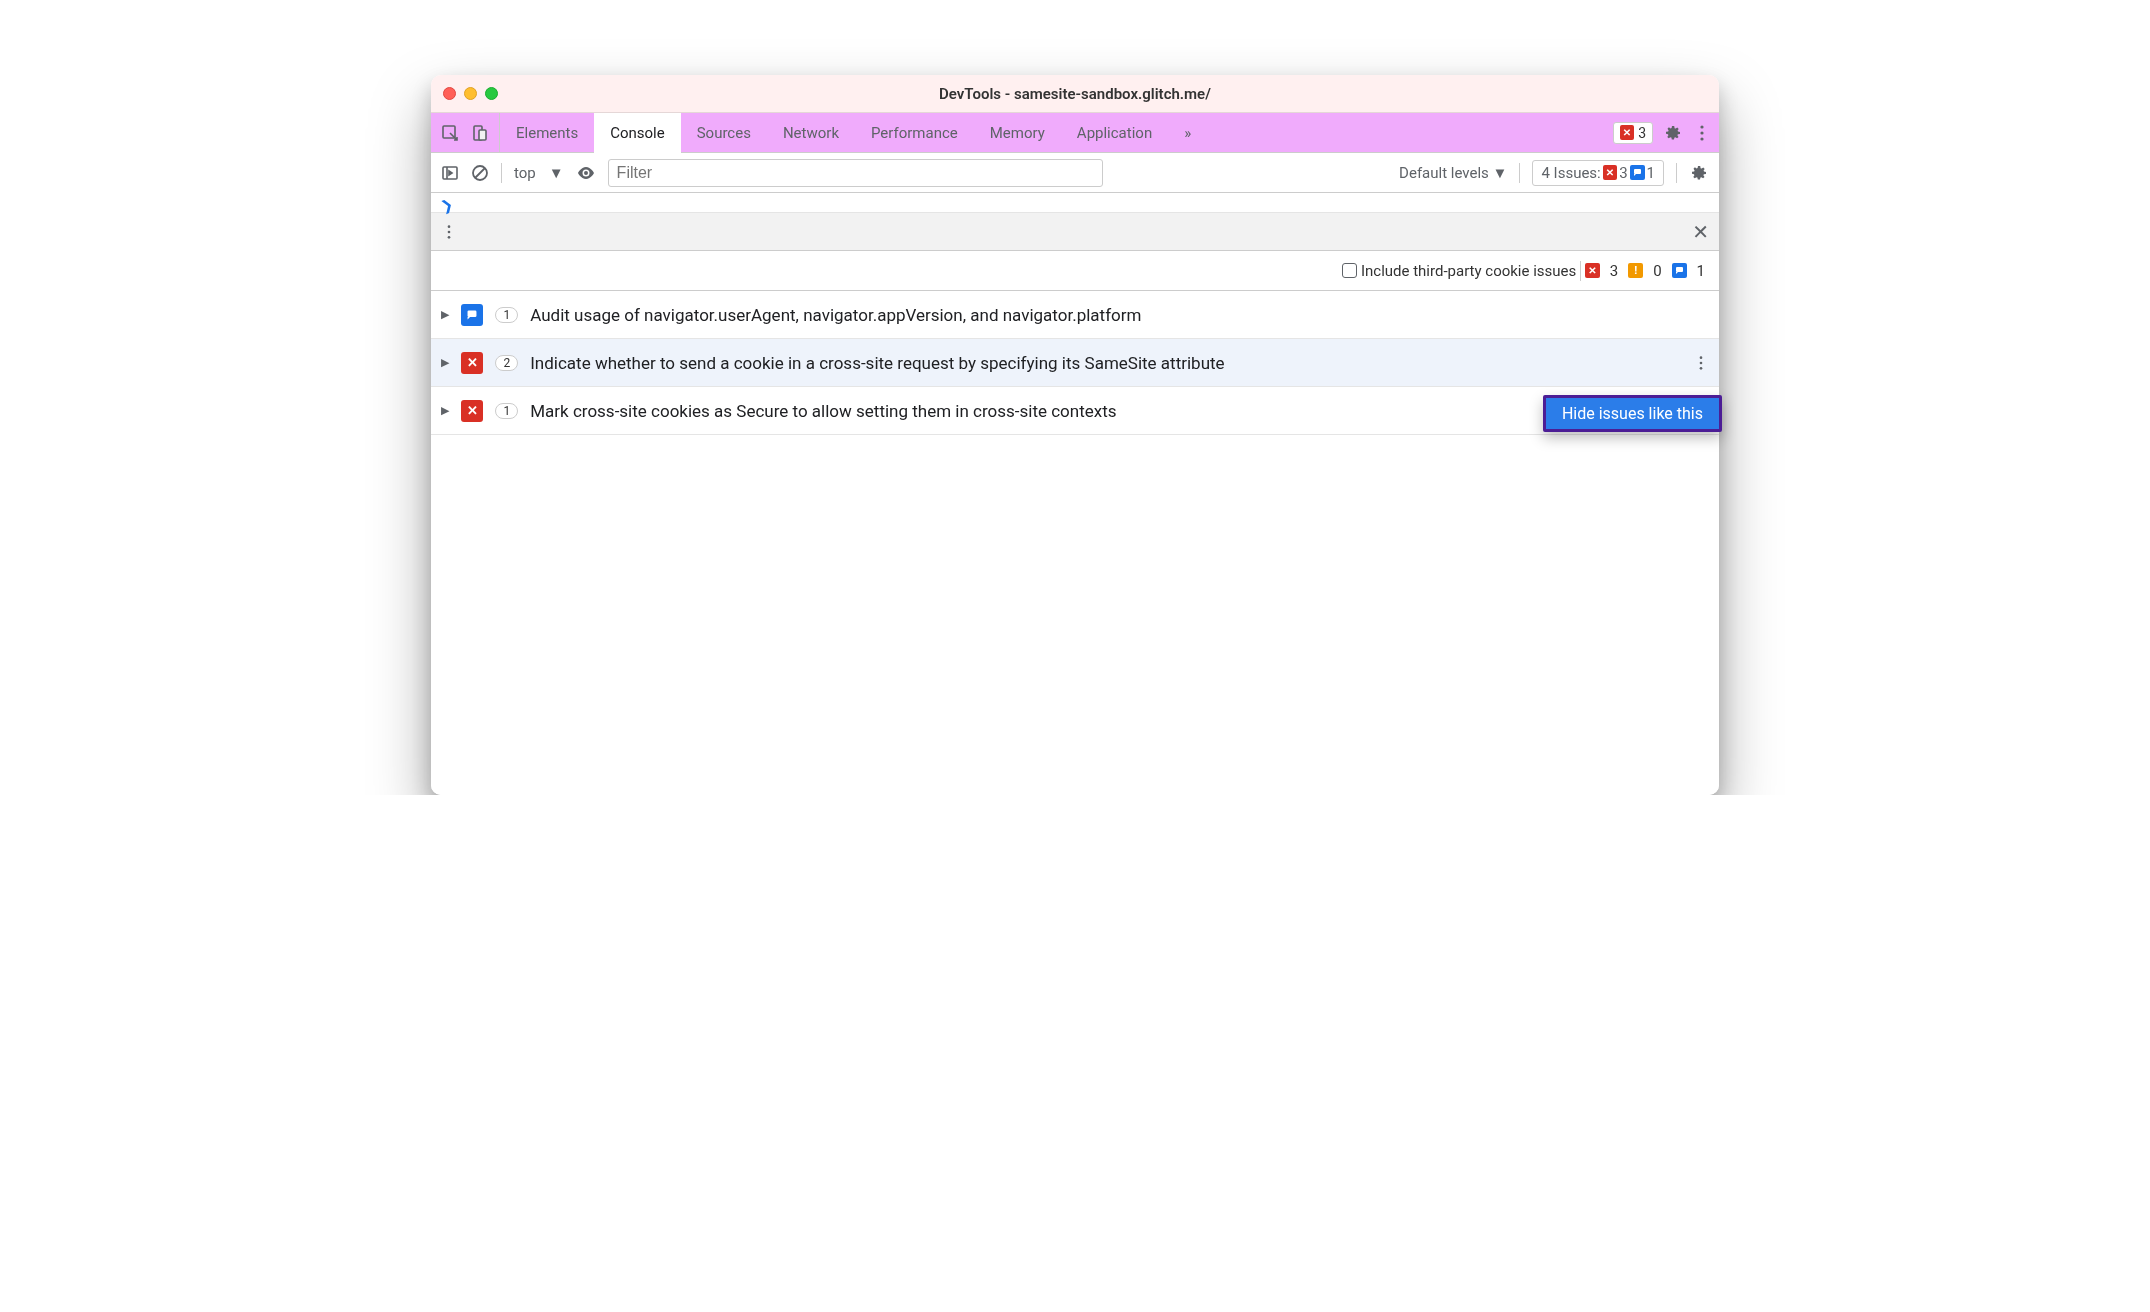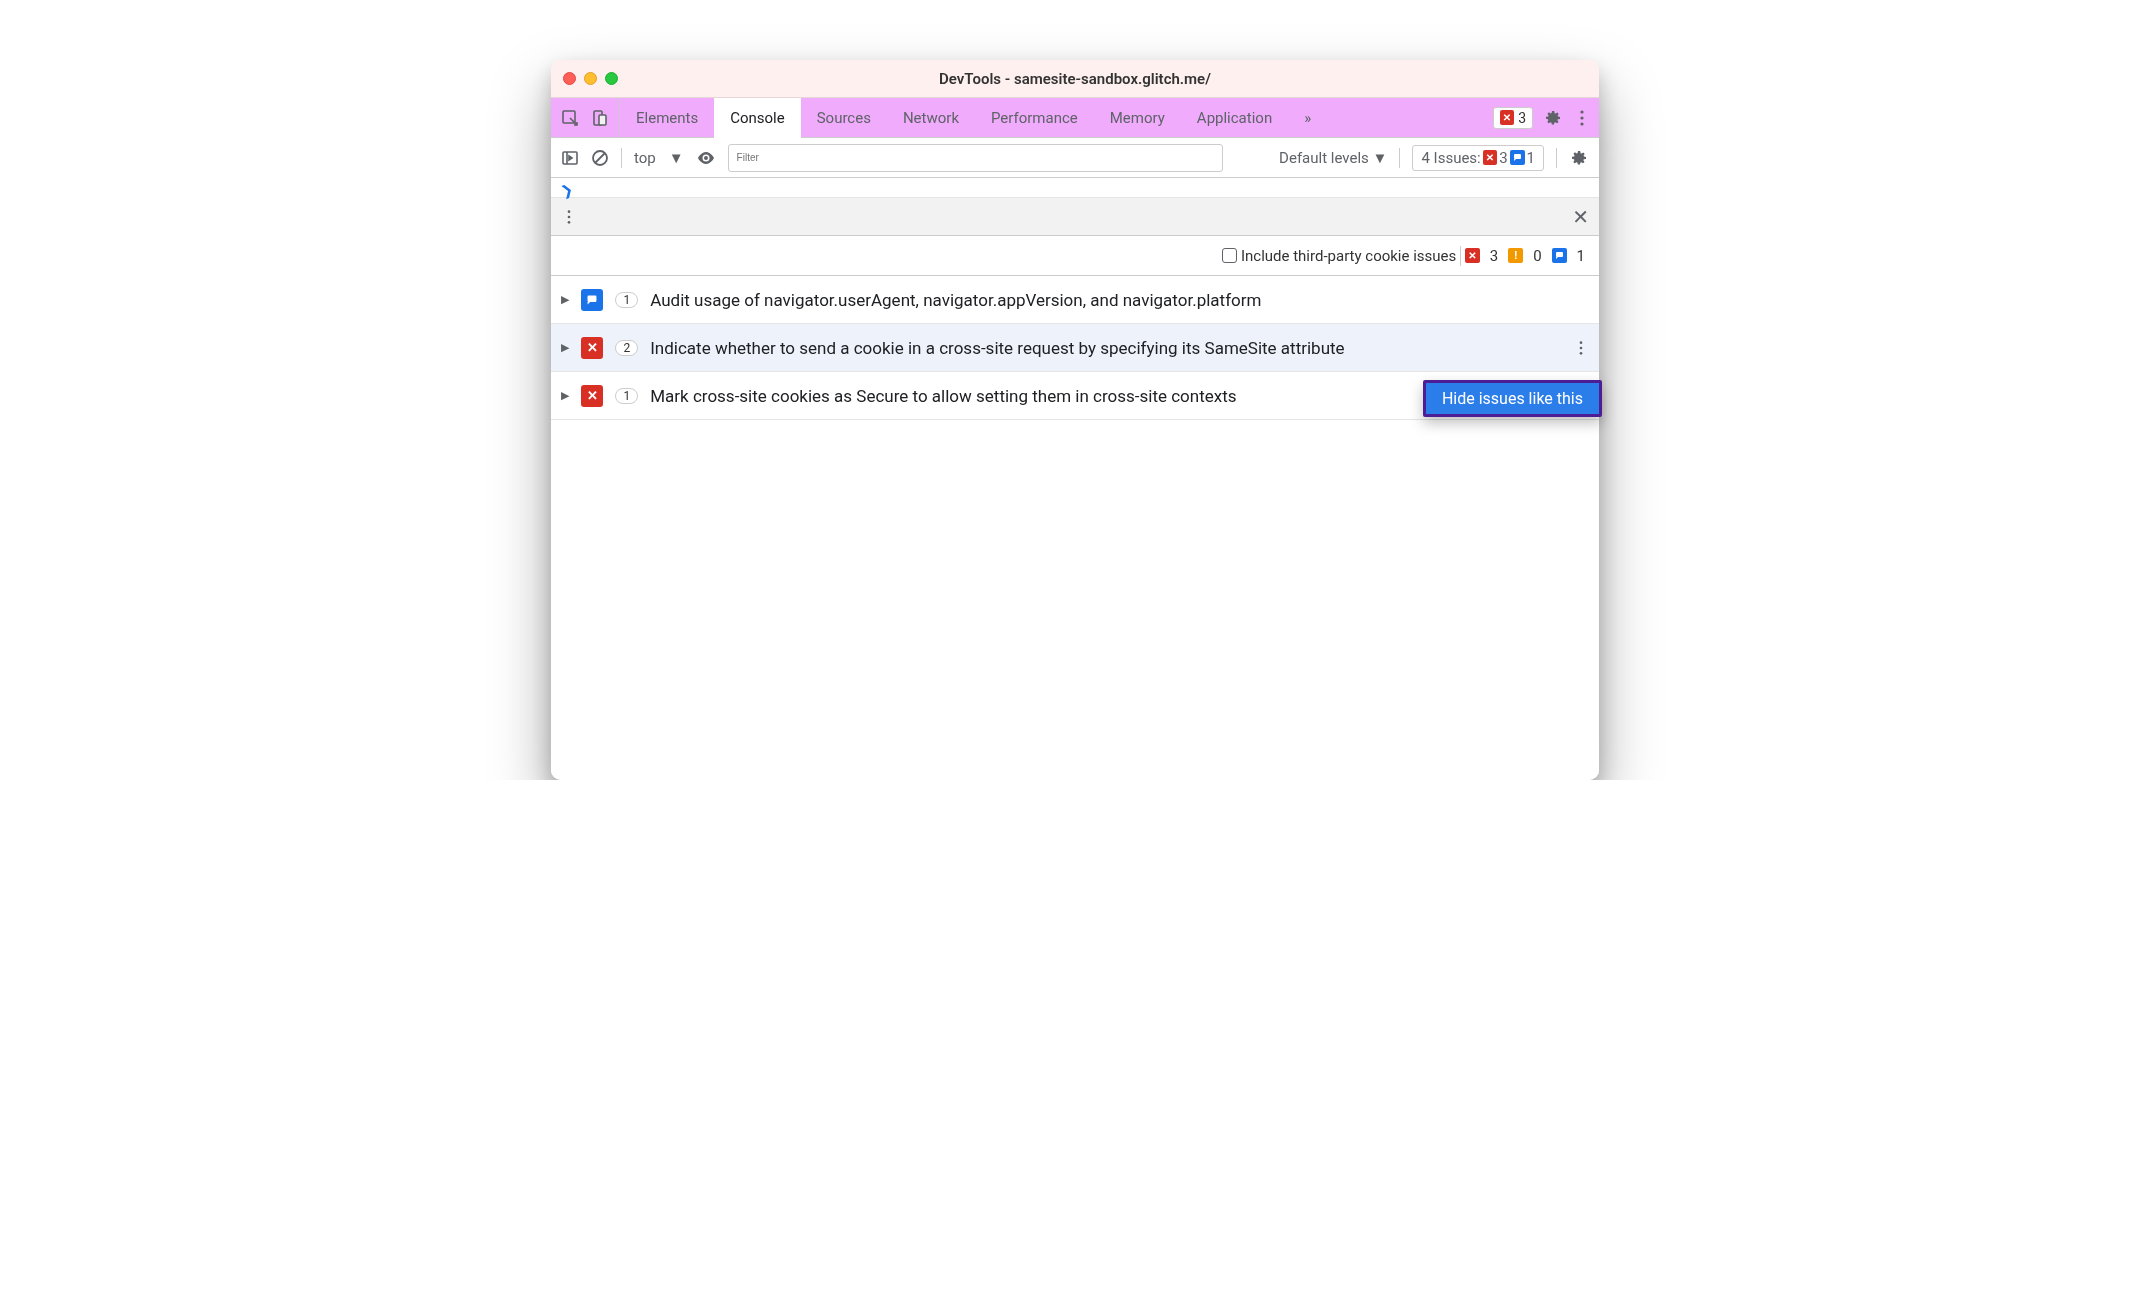--- a/index.html
+++ b/index.html
@@ -5,26 +5,27 @@
 * { box-sizing: border-box; margin: 0; padding: 0; }
 body {
   font-family: -apple-system, BlinkMacSystemFont, "Segoe UI", Roboto, sans-serif;
   background: #fff;
   display: flex;
   justify-content: center;
   align-items: flex-start;
   padding-top: 60px;
 }
 .window {
-  width: 1048px;
+  width: 1288px;
   border-radius: 10px;
   overflow: visible;
   box-shadow: 0 30px 60px rgba(0,0,0,0.35), 0 10px 20px rgba(0,0,0,0.2);
   background: #fff;
   position: relative;
+  margin-top: 15px;
 }
 .titlebar {
   height: 38px;
   background: #fff0f0;
   border-bottom: 1px solid #e5d7d7;
   display: flex;
   align-items: center;
   border-radius: 10px 10px 0 0;
   position: relative;
 }
@@ -57,21 +58,21 @@
   height: 40px;
   border-bottom: 1px solid #ccc;
   display:flex; align-items:center; gap:12px; padding:0 10px;
   font-size:15px; color:#5f6368; background:#fff;
 }
 .vline{width:1px;height:20px;background:#ccc;}
 .ctx { display:flex; align-items:center; gap:13px; cursor:pointer;}
 .filter {
   flex: 0 0 495px;
   height: 28px;
-  border:1px solid #ccc; border-radius:3px; padding:0 8px; font-size:10px;
+  border:1px solid #ccc; border-radius:3px; padding:0 8px; font-size:16px;
 }
 .spacer{flex:1;}
 .levels{cursor:pointer;}
 .issues-pill { display:flex; align-items:center; gap:2px; border:1px solid #ccc; border-radius:3px; padding:3px 8px; cursor:pointer;}
 .info-badge{background:#1a73e8;color:#fff;border-radius:2px;width:15px;height:15px;display:inline-flex;align-items:center;justify-content:center;font-size:10px;}
 .info-badge::before{content:"";}
 .thinrow { height: 20px; border-bottom:1px solid #e5e5e5; position:relative;}
 .thinrow .tick{position:absolute;left:10px;top:4px;color:#1a73e8;font-size:14px;transform:rotate(-20deg);}
 .drawer-hdr{
   height:38px; background:#f2f2f2;border-bottom:1px solid #ccc;

